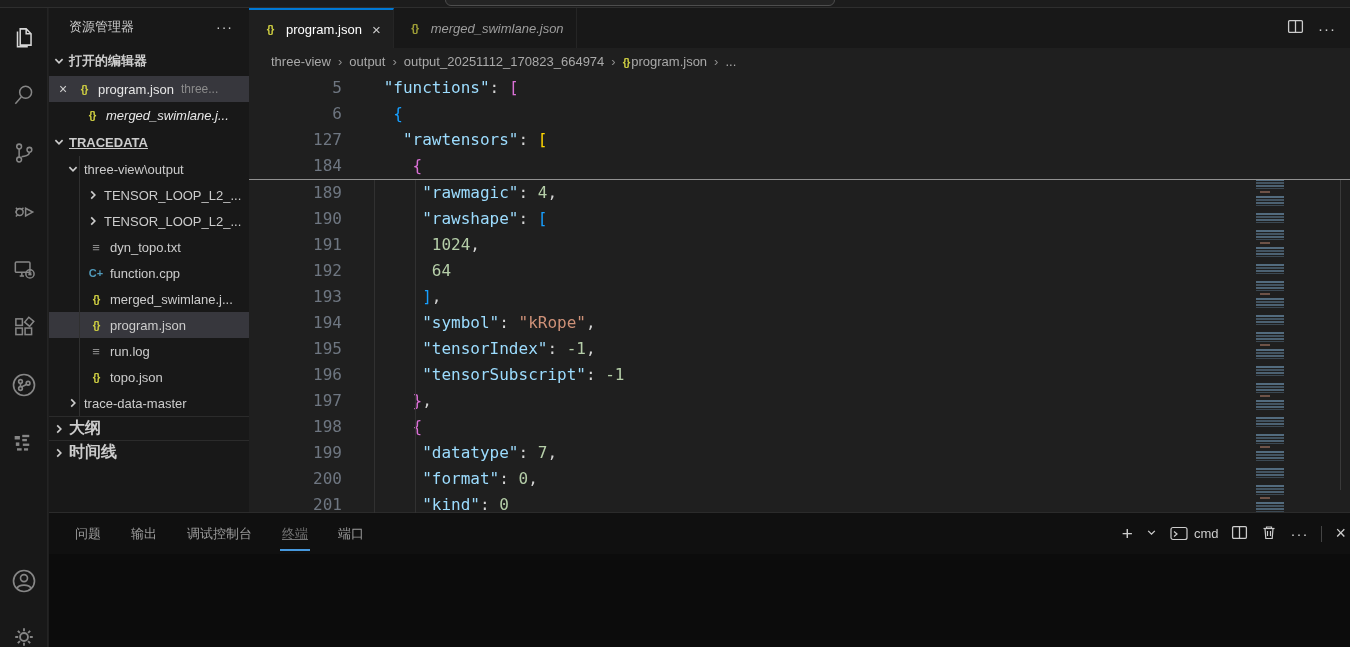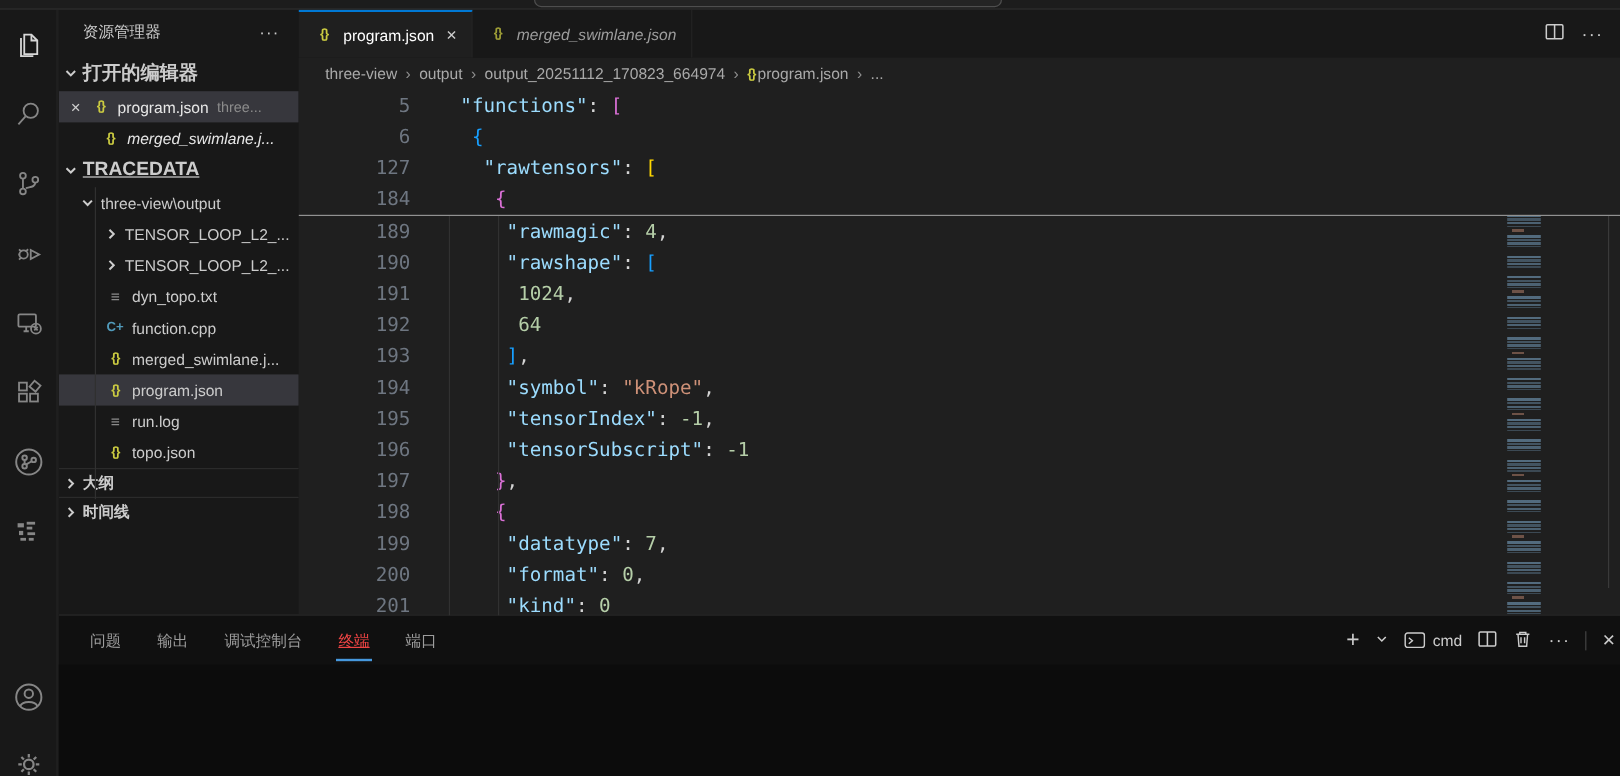--- a/index.html
+++ b/index.html
@@ -16,40 +16,40 @@
   .activitybar { position:absolute; left:0; top:8px; width:48px; height:639px; background:#181818; border-right:1px solid #242424; z-index:20; }
   .ab-icon { width:48px; height:48px; margin-top:10px; display:flex; align-items:center; justify-content:center; }
   .ab-icon:first-child { margin-top:5px; }
   .ab-icon svg { stroke:#868686; fill:none; stroke-width:1.4; }
   .ab-icon.active svg { stroke:#d7d7d7; }
   .ab-bottom { position:absolute; left:0; width:48px; height:48px; display:flex; align-items:center; justify-content:center; }
   
   .sidebar { position:absolute; left:49px; top:8px; width:200px; height:504px; background:#181818; overflow:hidden; }
   .sb-title { height:38px; display:flex; align-items:center; padding-left:20px; color:#cccccc; }
   .sb-title .more { margin-left:auto; margin-right:16px; color:#cccccc; letter-spacing:1px; font-size:14px; cursor:pointer; }
-  .sb-sechead { height:30px; display:flex; align-items:center; padding-left:4px; font-weight:bold; font-size:16px; color:#cccccc; }
+  .sb-sechead { height:30px; display:flex; align-items:center; padding-left:4px; font-weight:bold; font-size:13px; color:#cccccc; }
   .sb-sechead .lbl { margin-left:4px; }
   .oe-row { height:26px; display:flex; align-items:center; padding-left:10px; }
   .oe-row.sel { background:#37373d; }
   .oe-close { width:16px; color:#cfcfcf; font-size:14px; }
   .ficon { font-weight:bold; font-size:11px; color:#cbcb41; letter-spacing:-1px; width:18px; text-align:center; flex:0 0 18px; }
   .ficon.txt { color:#8a8a8a; font-size:13px; letter-spacing:0; }
   .ficon.cpp { color:#519aba; font-size:11px; letter-spacing:0; }
   .zipicon { width:11px; height:13px; background:#6d7780; border-radius:2px; margin:0 4px 0 3px; flex:0 0 11px; }
   .oe-label { color:#e7e7e7; margin-left:5px; white-space:nowrap; }
   .oe-desc { color:#8c8c8c; margin-left:7px; font-size:12px; white-space:nowrap; }
   .italic { font-style:italic; }
   .trow { height:26px; display:flex; align-items:center; color:#cccccc; white-space:nowrap; }
   .trow.sel { background:#37373d; }
   .trow .lbl { margin-left:5px; }
   .lv1 { padding-left:18px; } .lv1f { padding-left:20px; } .lv2 { padding-left:30px; } .lv3 { padding-left:38px; }
   .chev { flex:0 0 12px; display:flex; align-items:center; }
   .chev svg { stroke:#cccccc; fill:none; stroke-width:1.4; }
   .tree-guide { position:absolute; left:30px; top:148px; width:1px; height:260px; background:#303030; }
-  .sb-collapsed { height:24px; display:flex; align-items:center; padding-left:4px; font-weight:bold; font-size:13px; border-top:1px solid #2b2b2b; }
+  .sb-collapsed { height:24px; display:flex; align-items:center; padding-left:4px; font-weight:bold; font-size:16px; border-top:1px solid #2b2b2b; }
   .sb-collapsed .lbl { margin-left:4px; }
   
   .editorarea { position:absolute; left:249px; top:8px; width:1101px; height:504px; background:#1f1f1f; }
   .tabbar { position:relative; height:40px; background:#181818; display:flex; }
   .tab { height:40px; display:flex; align-items:center; padding:0 12px; border-right:1px solid #252525; background:#181818; cursor:pointer; }
   .tab.active { background:#1f1f1f; border-top:2px solid #0078d4; color:#ffffff; }
   .tab .tlabel { margin-left:7px; }
   .tab.preview .tlabel { color:#9d9d9d; font-style:italic; }
   .tab.preview .ficon { opacity:.75; }
   .tab-close { margin-left:10px; color:#cccccc; font-size:15px; }
@@ -80,21 +80,21 @@
         transparent 12px 17px);
   }
   .minimap-accent { position:absolute; left:1011px; top:67px; width:10px; height:437px;
     background: repeating-linear-gradient(to bottom, transparent 0 14px, rgba(206,145,120,.45) 14px 16px, transparent 16px 51px);
   }
   .scrollline { position:absolute; left:1091px; top:70px; width:1px; height:412px; background:#3a3a3a; }
   
   .panel { position:absolute; left:49px; top:512px; width:1309px; height:135px; background:#101010; border-top:1px solid #2b2b2b; }
   .panel-header { position:relative; height:41px; display:flex; align-items:center; padding-left:24px; gap:26px; }
   .ptab { color:#9d9d9d; padding:4px 2px; cursor:pointer; position:relative; }
-  .ptab.active { color:#ef4444;text-decoration:underline; }
+  .ptab.active { color:#737373;text-decoration:underline; }
   .ptab.active::after { content:""; position:absolute; left:0; right:0; bottom:-4px; height:2px; background:#4698dd; }
   .panel-actions { position:absolute; right:12px; top:0; height:41px; display:flex; align-items:center; gap:13px; color:#cccccc; }
   .panel-actions svg { stroke:#cccccc; fill:none; stroke-width:1.2; }
   .plus { font-size:19px; font-weight:300; }
   .psep { width:1px; height:16px; background:#444; }
   .pclose { font-size:18px; }
   .cmdchip { display:flex; align-items:flex-start; gap:6px; }
   .terminal-body { position:absolute; left:0; top:41px; right:0; bottom:0; background:#0c0c0c; }
 </style>
 </head>
@@ -264,20 +264,28 @@
       <span class="ficon">{}</span>
       <span class="lbl">program.json</span>
     </div>
     <div class="trow lv3">
       <span class="ficon txt">≡</span>
       <span class="lbl">run.log</span>
     </div>
     <div class="trow lv3">
       <span class="ficon">{}</span>
       <span class="lbl">topo.json</span>
+    </div>
+    <div class="trow lv1">
+      <span class="chev">
+          <svg width="12" height="12" viewBox="0 0 10 10">
+            <path d="M3.5 2 L6.5 5 L3.5 8"></path>
+          </svg>
+        </span>
+      <span class="lbl">trace-data-master</span>
     </div>
 
     <div class="sb-collapsed">
       <span class="chev">
           <svg width="12" height="12" viewBox="0 0 10 10">
             <path d="M3.5 2 L6.5 5 L3.5 8"></path>
           </svg>
         </span>
       <span class="lbl">大纲</span>
     </div>

